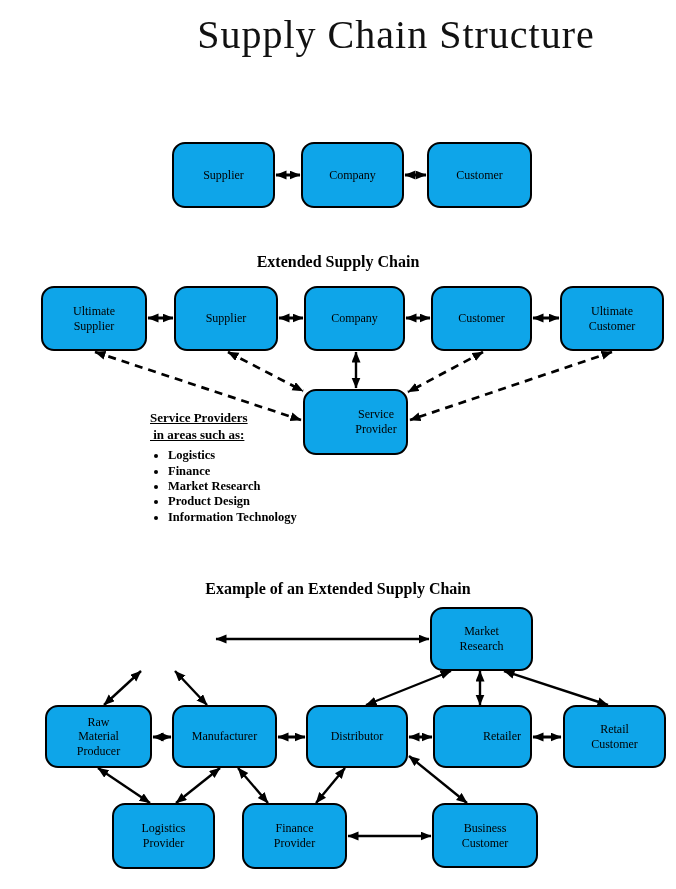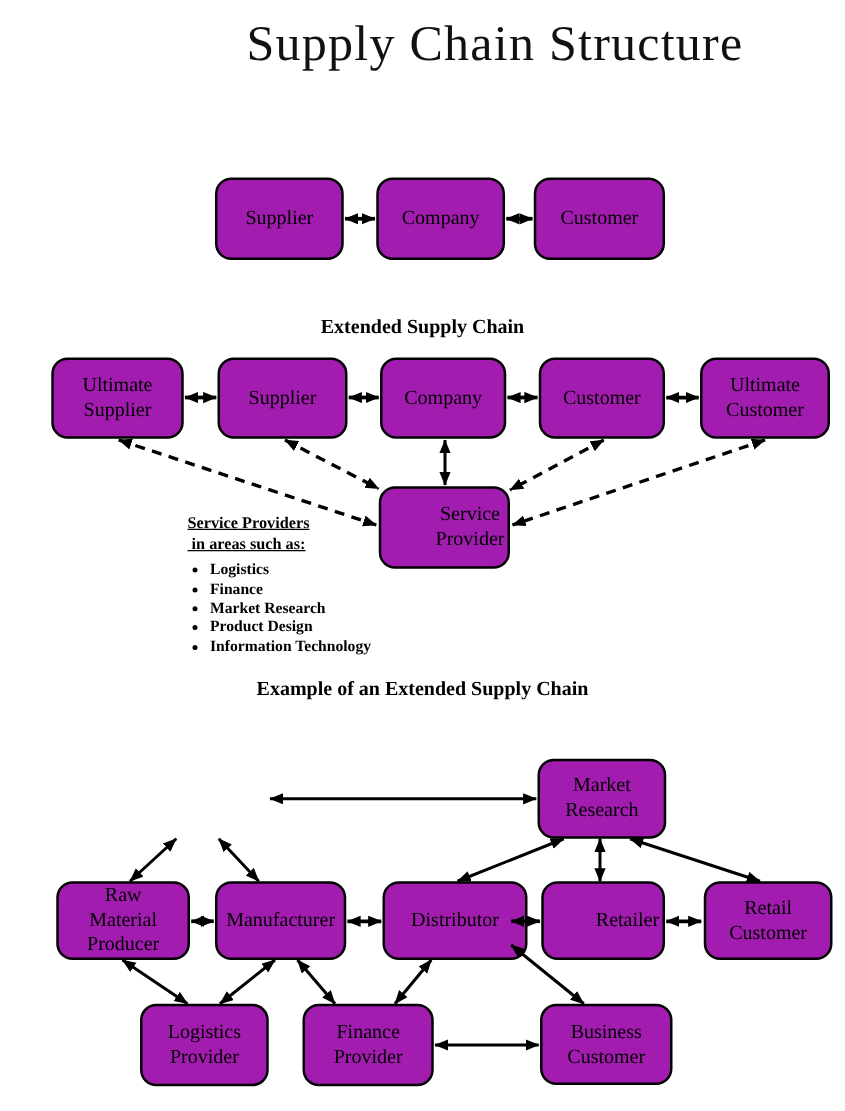--- a/index.html
+++ b/index.html
@@ -11,46 +11,46 @@
     position:absolute; top:11px; left:0; width:676px; box-sizing:border-box;
     padding-left:28px; text-align:center; font-size:40px; font-weight:400;
     letter-spacing:1px; color:#111;margin-left:44px;
   }
   .h {
     position:absolute; left:0; width:676px; box-sizing:border-box;
     text-align:center; font-weight:bold; font-size:16px; color:#000;
   }
   #h-simple   { top:95px;  padding-left:18px; }
   #h-extended { top:253px; }
-  #h-example  { top:543px; padding-left:0; }
+  #h-example  { top:580px; padding-left:0; }
 
   .box {
-    position:absolute; background:#a21caf; border:2.5px solid #000;
+    position:absolute; background:#0ea5e9; border:2.5px solid #000;
     border-radius:13px; box-sizing:border-box;
     display:flex; align-items:center; justify-content:center;
-    text-align:center; font-size:16px; line-height:1.22;
+    text-align:center; font-size:12px; line-height:1.22;
     white-space:pre-line;
   }
   
   #b1-supplier { left:172px; top:142px; width:103px; height:66px; }
   #b1-company  { left:301px; top:142px; width:103px; height:66px; }
   #b1-customer { left:427px; top:142px; width:105px; height:66px; }
   
   #b2-us       { left:41px;  top:286px; width:106px; height:65px; }
   #b2-supplier { left:174px; top:286px; width:104px; height:65px; }
   #b2-company  { left:304px; top:286px; width:101px; height:65px; }
   #b2-customer { left:431px; top:286px; width:101px; height:65px; }
   #b2-uc       { left:560px; top:286px; width:104px; height:65px; }
   #b2-sp       { left:303px; top:389px; width:105px; height:66px;padding-left:41px; }
   
   #b3-pd   { left:111px; top:607px; width:104px; height:64px; }
   #b3-mr   { left:430px; top:607px; width:103px; height:64px; }
   #b3-rmp  { left:45px;  top:705px; width:107px; height:63px; }
   #b3-mfr  { left:172px; top:705px; width:105px; height:63px; }
-  #b3-dist { left:306px; top:705px; width:116px; height:63px; }
+  #b3-dist { left:306px; top:705px; width:102px; height:63px; }
   #b3-ret  { left:433px; top:705px; width:99px;  height:63px;padding-left:39px; }
   #b3-rc   { left:563px; top:705px; width:103px; height:63px; }
   #b3-log  { left:112px; top:803px; width:103px; height:66px; }
   #b3-fin  { left:242px; top:803px; width:105px; height:66px; }
   #b3-bus  { left:432px; top:803px; width:106px; height:65px; }
 
   .note { position:absolute; left:150px; top:410px; width:210px; }
   .note-head {
     font-weight:bold; font-size:13px; line-height:1.28;
     text-decoration:underline; white-space:pre;

